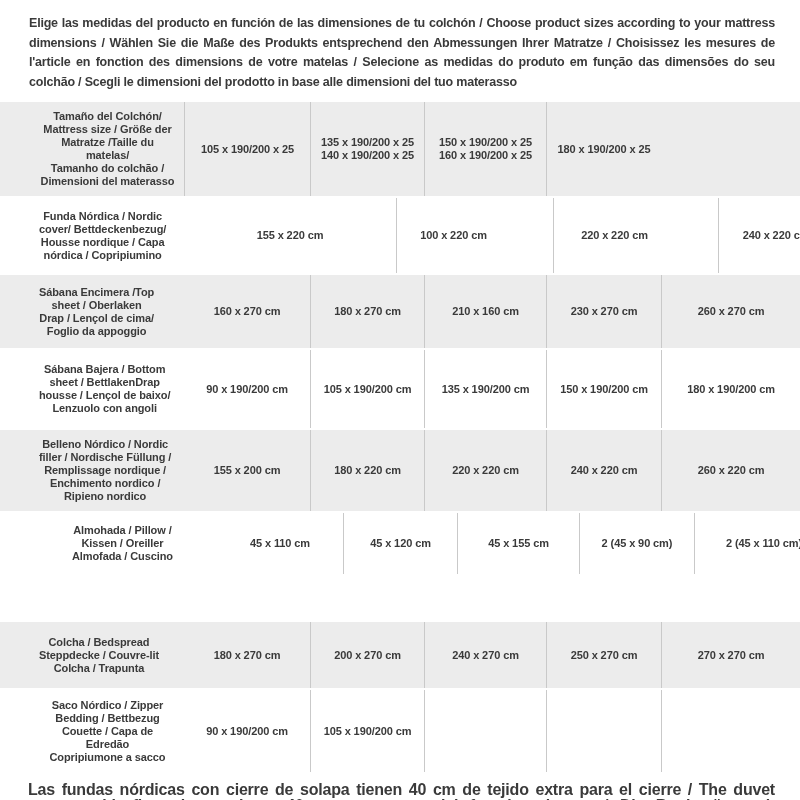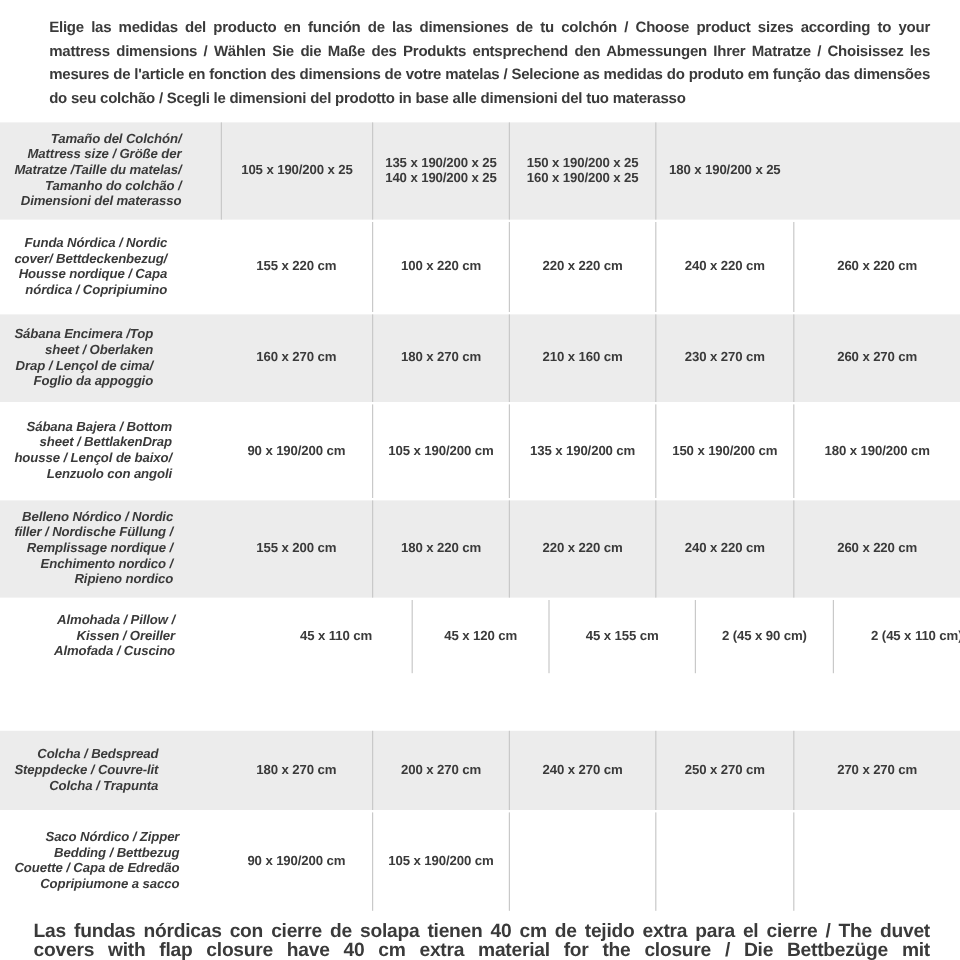--- a/index.html
+++ b/index.html
@@ -12,21 +12,21 @@
   body{
     width:800px;height:800px;overflow:hidden;background:#ffffff;
     font-family:"Liberation Sans","DejaVu Sans",sans-serif;
     font-weight:bold;color:var(--text);
   }
   .note{
     text-align:justify;
     letter-spacing:-0.2px;
   }
   .note.top{
-    margin:14px 25px 0 41px;
+    margin:14px 25px 0 29px;
     font-size:12.5px;line-height:19.5px;
   }
   .note.bottom{
     margin:10px 25px 0 28px;
     font-size:16px;line-height:15.5px;
   }
   .size-table{margin-top:10px;}
   .trow{
     display:grid;
     grid-template-columns:184px 126px 114px 122px 115px 139px;
@@ -35,26 +35,26 @@
   .trow.alt{background:var(--row-alt);}
   .cell{
     display:flex;align-items:center;justify-content:center;
     text-align:center;
     font-size:11px;line-height:13px;
     white-space:pre-line;
     padding:8px 4px;
     letter-spacing:-0.1px;
   }
   .cell.label{
-    justify-content:flex-start;text-align:right;
-    padding-left:12px;padding-right:8px;font-style:italic;
+    justify-content:flex-start;text-align:center;
+    padding-left:39px;padding-right:8px;
   }
   .cell.sep{border-left:1px solid var(--divider);}
   
-  .r0{min-height:80px;} .r1{min-height:75px;} .r2{min-height:73px;}
+  .r0{min-height:80px;} .r1{min-height:75px;gap:43px;} .r2{min-height:73px;}
   .r3{min-height:78px;} .r4{min-height:78px;} .r5{min-height:61px;margin-left:33px;}
   .r6{min-height:66px;margin-top:48px;} .r7{min-height:82px;}
 </style>
 </head>
 <body>
 
 <p class="note top">Elige las medidas del producto en función de las dimensiones de tu colchón / Choose product sizes according to your mattress dimensions / Wählen Sie die Maße des Produkts entsprechend den Abmessungen Ihrer Matratze / Choisissez les mesures de l'article en fonction des dimensions de votre matelas / Selecione as medidas do produto em função das dimensões do seu colchão / Scegli le dimensioni del prodotto in base alle dimensioni del tuo materasso</p>
 
 <div class="size-table">
 

